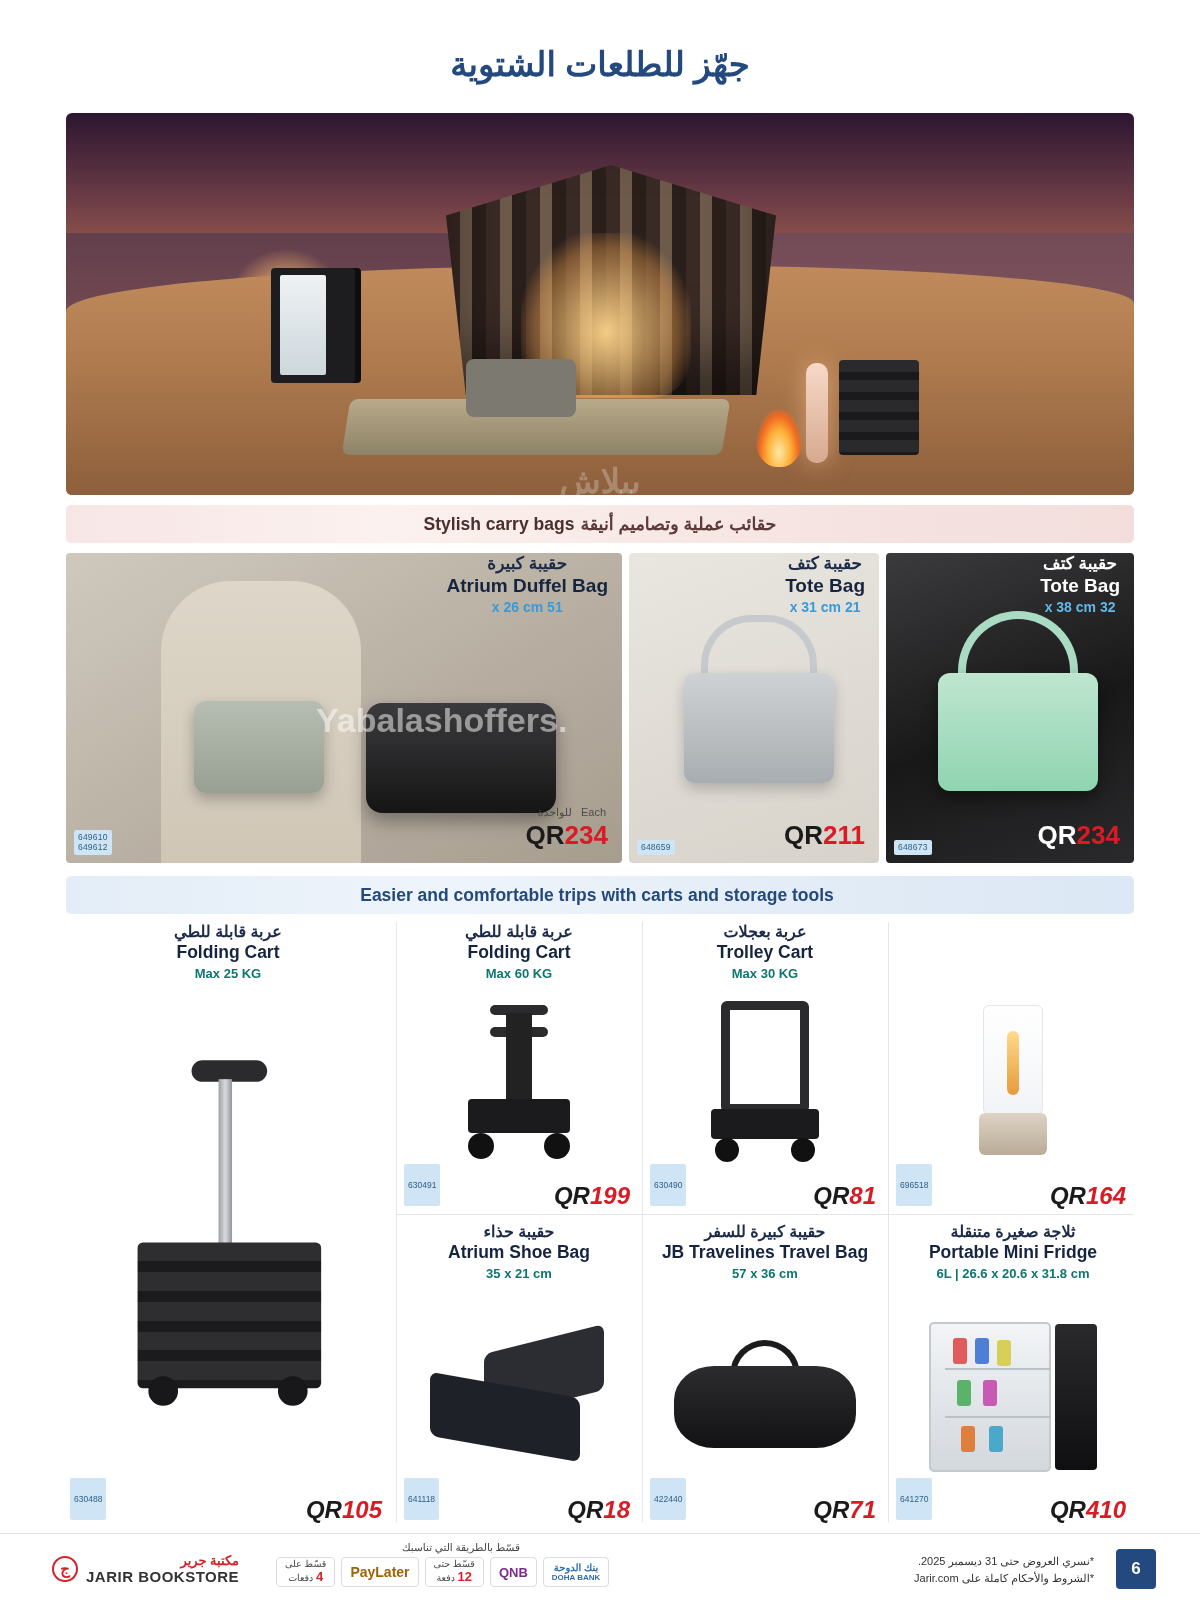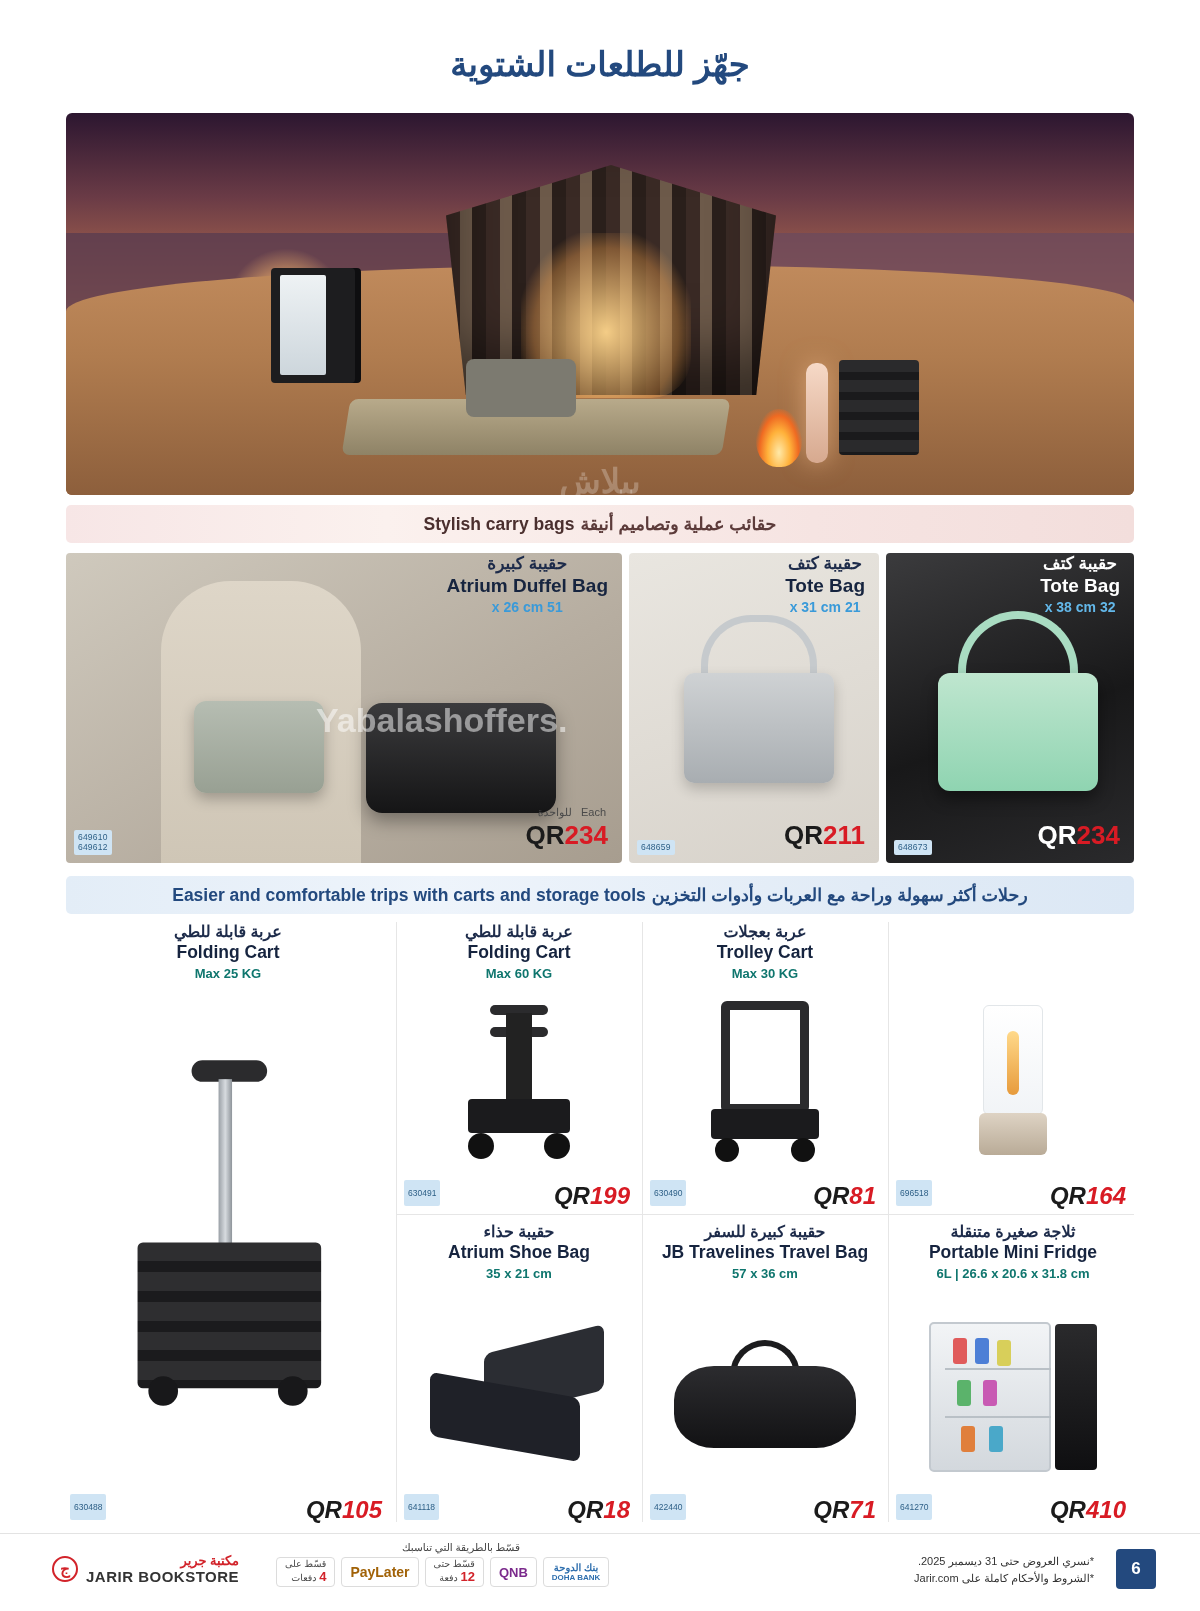--- a/index.html
+++ b/index.html
@@ -193,21 +193,21 @@
   .cell { position:absolute; }
   .cell .titles { text-align:center; direction:rtl; }
   .cell .ar { font-size:16px; font-weight:bold; color:#1d2b4a; }
   .cell .en { font-size:17.5px; font-weight:bold; color:#16243f; margin-top:1px; direction:ltr; }
   .cell .sub { font-size:13px; font-weight:bold; color:#0f766e; margin-top:3px; direction:ltr; }
 
   .cell .art { position:absolute; left:0; right:0; display:flex; align-items:center; justify-content:center; }
   .cell .pricerow { position:absolute; left:0; right:0; bottom:0; height:22px; }
   .cell .psku {
     position:absolute; left:4px; bottom:2px;
-    background:#cfe4f4; color:#2d5f86; font-size:8.5px; padding:8px 4px; border-radius:2px;
+    background:#cfe4f4; color:#2d5f86; font-size:8.5px; padding:16px 4px; border-radius:2px;
   }
   .cell .pprice { position:absolute; right:8px; bottom:-2px; font-size:24px; font-weight:bold;font-style:italic; }
   .cell .pprice .cur { color:#1b1b1b; }
   .cell .pprice .num { color:#d81b24; }
 
   
   .art-folding-big {
     width:150px; height:250px; position:relative;
   }
   .art-folding-big .handle {
@@ -277,21 +277,21 @@
   }
   .jarir .ar { font-size:13px; color:#d2232a; font-weight:bold; direction:rtl; }
   .jarir .en { font-size:15px; color:#333; font-weight:bold; letter-spacing:.5px; }
 
   .pay-note { position:absolute; left:276px; top:8px; width:370px; text-align:center; font-size:10.5px; color:#444; direction:rtl;font-family:Liberation Serif, serif; }
   .pay-row { position:absolute; left:276px; top:24px; display:flex; align-items:center; gap:6px; }
   .chip {
     height:30px; border:1px solid #dcdcdc; border-radius:4px; display:flex; align-items:center;
     padding:0 8px; gap:5px; font-size:10px; color:#333; background:#fff;
   }
-  .chip .ar { direction:rtl; font-size:9.5px; line-height:1.15; color:#444; }
+  .chip .ar { direction:rtl; font-size:9.5px; line-height:1.15; color:#444; text-align:center; }
   .chip .big { font-size:13px; font-weight:bold; color:#d2232a; }
   .chip .paylater { color:#a16207; font-weight:bold; font-size:14px; }
   .chip .qnb { color:#7b2a8c; font-weight:bold; font-size:13px; }
   .chip .doha { color:#2f6fae; font-weight:bold; font-size:10px; direction:rtl; }
 
   .terms { position:absolute; right:106px; top:20px; text-align:right; direction:rtl; font-size:11px; color:#333; line-height:1.5; }
   .pagenum {
     position:absolute; right:44px; top:16px; width:40px; height:40px; border-radius:4px;
     background:#23497e; color:#fff; display:flex; align-items:center; justify-content:center;
     font-size:17px; font-weight:bold;
@@ -373,21 +373,20 @@
         <div class="dim">32 x 38 cm</div>
       </div>
       <div class="sku">648673</div>
       <div class="price">
         <span class="cur">QR</span><span class="num">234</span>
       </div>
     </div>
   </div>
 
   <div class="band blue">
-    <span>رحلات أكثر سهولة وراحة مع العربات وأدوات التخزين</span>
     <span style="width:6px"></span>
     <span class="en">Easier and comfortable trips with carts and storage tools</span>
   </div>
 
   <div class="grid">
     <div class="vline" style="left:330px"></div>
     <div class="vline" style="left:576px"></div>
     <div class="vline" style="left:822px"></div>
     <div class="hline" style="top:292px"></div>
 

